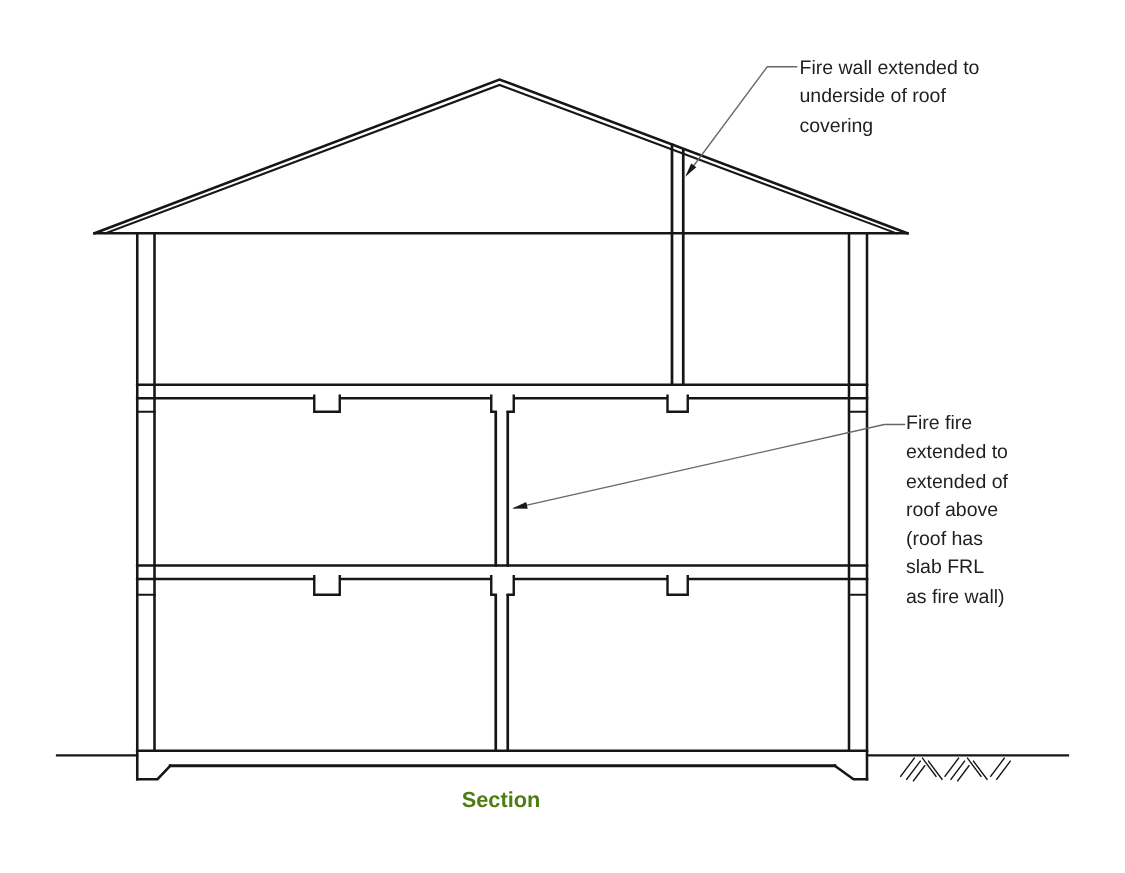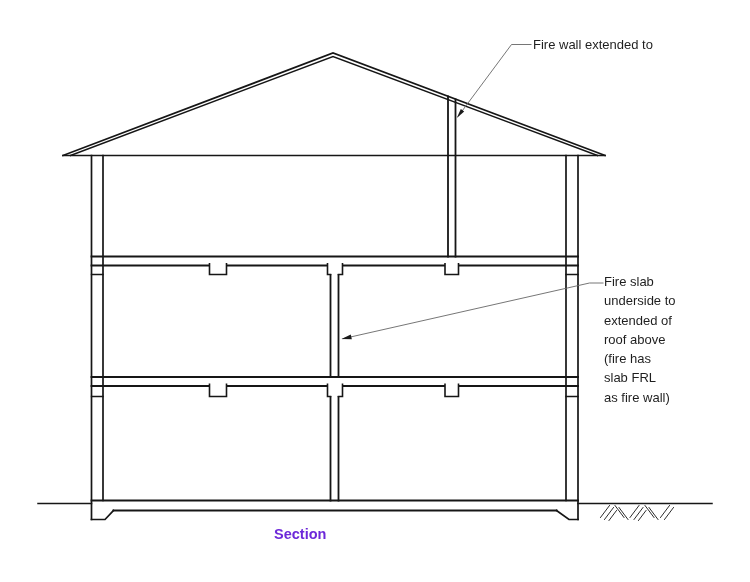--- a/index.html
+++ b/index.html
@@ -8,21 +8,21 @@
     font-family:"Liberation Sans", sans-serif; overflow:hidden;padding-left:46px;
   }
   .stage svg { position:absolute; left:0; top:0; }
   .anno {
     position:absolute; color:#1f1f1f;
     font:13px/19.3px "Liberation Sans", sans-serif;
     white-space:nowrap;
   }
   .caption {
     position:absolute; left:274px; top:526px; width:120px;
-    text-align:left; color:#6d28d9;
+    text-align:center; color:#4d7c0f;
     font:bold 14.5px/16px "Liberation Sans", sans-serif;
   }
 </style>
 </head>
 <body>
 
 <div class="stage">
 
   <svg width="750" height="582" viewBox="0 0 750 582">
 
@@ -72,27 +72,29 @@
       <path d="M603.5,283 H589.5 L342.5,338.8" stroke-width="0.9"></path>
     </g>
     <g fill="#1a1a1a" stroke="none">
       <polygon points="456.8,117.9 460.8,109.0 464.2,111.5"></polygon>
       <polygon points="341.5,339 350.8,334.6 351.8,339.2"></polygon>
     </g>
   </svg>
 
   <div class="anno" style="left:533px; top:35px;">
     <div>Fire wall extended to</div>
+    <div>underside of roof</div>
+    <div>covering</div>
   </div>
 
   <div class="anno" style="left:604px; top:272px;">
-    <div>Fire slab</div>
-    <div>underside to</div>
+    <div>Fire fire</div>
+    <div>extended to</div>
     <div>extended of</div>
     <div>roof above</div>
-    <div>(fire has</div>
+    <div>(roof has</div>
     <div>slab FRL</div>
     <div>as fire wall)</div>
   </div>
 
   <div class="caption">Section</div>
 
 </div>
 
 </body></html>

